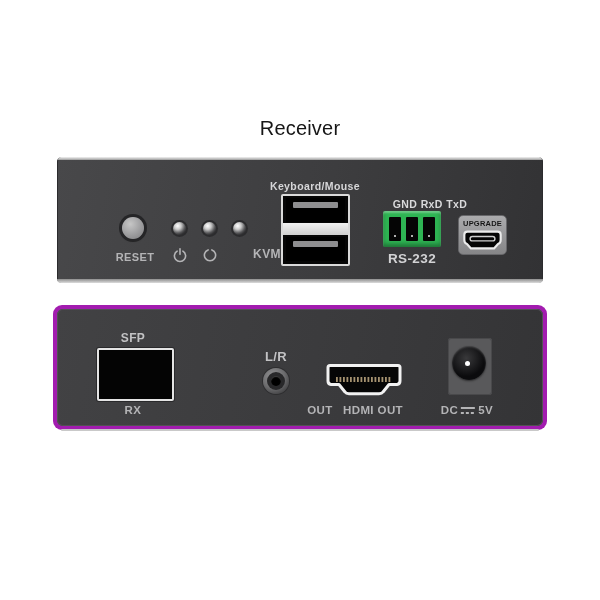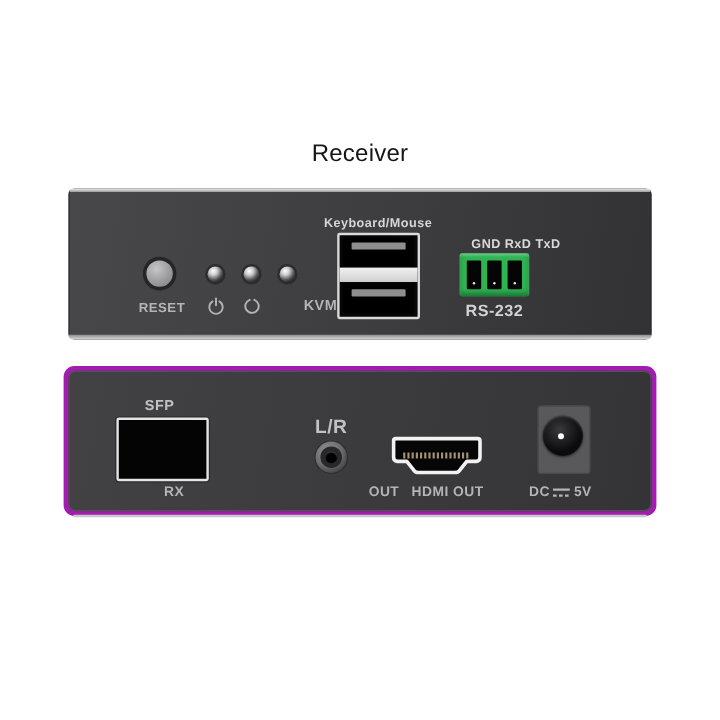--- a/index.html
+++ b/index.html
@@ -187,31 +187,38 @@
       </div>
     <div class="rs232-slot" style="left:23px;">
         <div class="dot"></div>
       </div>
     <div class="rs232-slot" style="left:40px;">
         <div class="dot"></div>
       </div>
   </div>
   <div class="lbl" style="left:355px; top:95px; font-size:13.5px; color:#d2d2d4;">RS-232</div>
 
+  <div class="upgrade-plate">
+    <div class="upgrade-text">UPGRADE</div>
+    <svg class="microusb" width="39" height="20" viewBox="0 0 44 22">
+      <path d="M5 1.5 H39 Q42.5 1.5 42.5 5 V11 Q42.5 14.5 39.5 15.5 L35 20.5 H9 L4.5 15.5 Q1.5 14.5 1.5 11 V5 Q1.5 1.5 5 1.5 Z" fill="#050505" stroke="#ececec" stroke-width="2.4" stroke-linejoin="round"></path>
+      <rect x="8" y="7" width="28" height="5" rx="2.5" fill="none" stroke="#cfcfcf" stroke-width="1.6"></rect>
+    </svg>
+  </div>
 </div>
 
 <div class="panel-back">
   <div class="inner"></div>
   <div class="glint"></div>
 
   <div class="lbl" style="left:80px; top:27px; font-size:12px; color:#c2c2c4;">SFP</div>
   <div class="sfp-cage"></div>
-  <div class="lbl" style="left:80px; top:99px; font-size:11.5px;margin-left:12px;">RX</div>
-
-  <div class="lbl" style="left:223px; top:45px; font-size:16px; color:#c2c2c4;">L/R</div>
+  <div class="lbl" style="left:80px; top:99px; font-size:11.5px;">RX</div>
+
+  <div class="lbl" style="left:223px; top:45px; font-size:13px; color:#c2c2c4;">L/R</div>
   <div class="jack-outer">
     <div class="jack-mid">
       <div class="jack-hole"></div>
     </div>
   </div>
   <div class="lbl" style="left:222px; top:99px; font-size:11.5px;margin-left:45px;">OUT</div>
 
   <div class="hdmi-wrap">
     <svg width="76" height="35" viewBox="0 0 76 35">
       <path d="M4 2.5 H72 Q74 2.5 74 4.5 V18 Q74 21 71 21.5 H63 L57 29 Q55.8 30.8 53 30.8 H23 Q20.2 30.8 19 29 L13 21.5 H5 Q2 21 2 18 V4.5 Q2 2.5 4 2.5 Z" fill="#060606" stroke="#f2f2f2" stroke-width="3" stroke-linejoin="round"></path>

